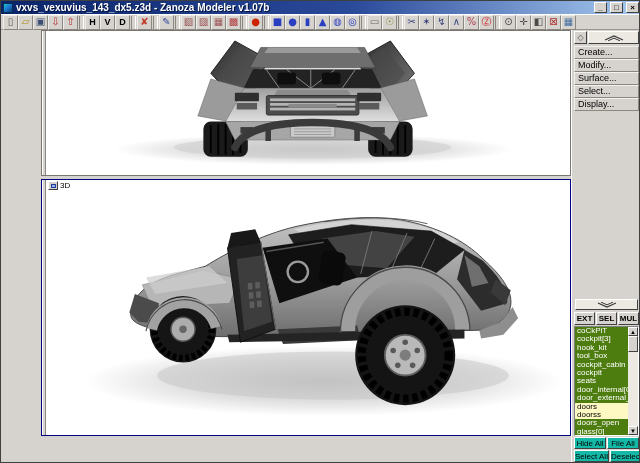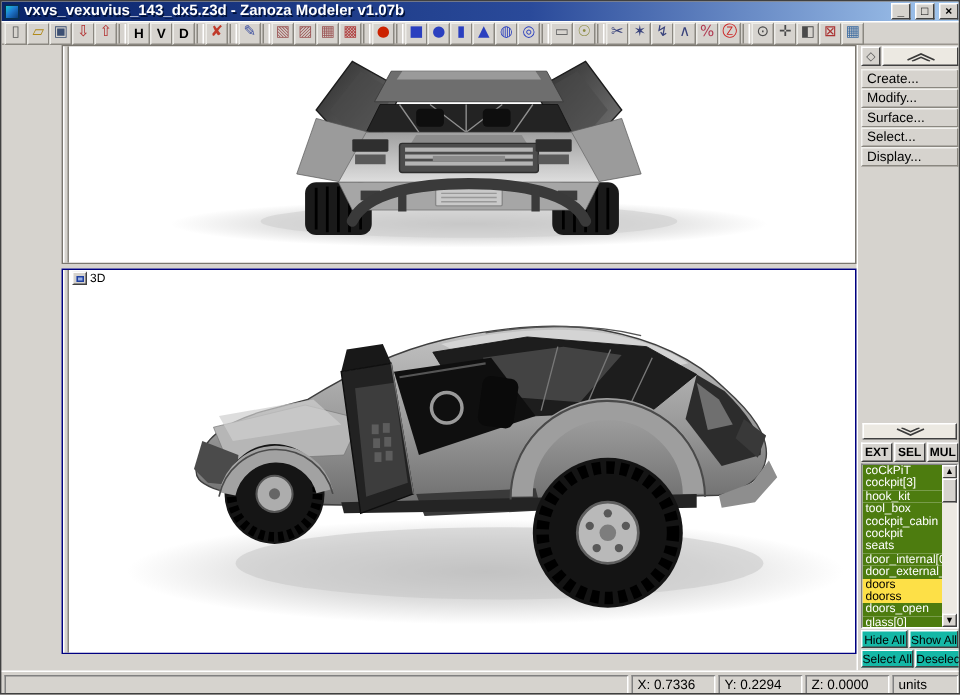--- a/index.html
+++ b/index.html
@@ -79,21 +79,21 @@
   .sb-chevron-down { height:11px; flex:0 0 11px; margin:0 1px 2px 1px; background:#ece9e2;
     border:1px solid; border-color:#fff #404040 #404040 #fff;
     display:flex; align-items:center; justify-content:center; padding:0; }
   .mode-row { display:flex; gap:1px; height:13px; flex:0 0 13px; margin-bottom:1px; }
   .mode-btn { flex:1; background:#d6d3ce; border:1px solid; border-color:#fff #404040 #404040 #fff;
     font-size:8px; font-weight:bold; padding:0; line-height:10px; }
   .objlist { height:110px; flex:0 0 110px; background:#fff; position:relative;
     border:1px solid; border-color:#808080 #fff #fff #808080; overflow:hidden; }
   .objlist-inner { position:absolute; left:0; top:0; right:10px; bottom:0; overflow:hidden; }
   .obj { height:8.4px; line-height:8.4px; font-size:8px; padding-left:2px; white-space:nowrap;
-    overflow:hidden; color:#000; background:#fde047; cursor:default; }
+    overflow:hidden; color:#000; background:#fef9c3; cursor:default; }
   .obj.sel { background:#4d7c0f; color:#fff; }
   .scrollbar { position:absolute; right:0; top:0; bottom:0; width:10px; background:#ece9e2; }
   .sb-arrow { position:absolute; left:0; width:10px; height:9px; background:#d6d3ce;
     border:1px solid; border-color:#fff #404040 #404040 #fff; font-size:6px; line-height:6px;
     text-align:center; color:#000; padding:0; }
   .sb-arrow.up { top:0; }
   .sb-arrow.down { bottom:0; }
   .sb-thumb { position:absolute; left:0; top:9px; width:10px; height:16px; background:#d6d3ce;
     border:1px solid; border-color:#fff #404040 #404040 #fff; }
   .list-btn-row { display:flex; gap:1px; height:12px; flex:0 0 12px; margin-top:1px; }
@@ -429,30 +429,23 @@
             <div class="obj sel">glass[0]</div>
           </div>
         <div class="scrollbar">
           <button class="sb-arrow up">▲</button>
           <div class="sb-thumb"></div>
           <button class="sb-arrow down">▼</button>
         </div>
       </div>
       <div class="list-btn-row">
         <button class="list-btn">Hide All</button>
-        <button class="list-btn">Show All</button>
+        <button class="list-btn">File All</button>
       </div>
       <div class="list-btn-row">
         <button class="list-btn">Select All</button>
         <button class="list-btn">Deselect</button>
       </div>
     </div>
   </div>
 
-  <div class="statusbar">
-    <div class="status-panel fill"></div>
-    <div class="status-panel coord">X: 0.7336</div>
-    <div class="status-panel coord">Y: 0.2294</div>
-    <div class="status-panel coord">Z: 0.0000</div>
-    <div class="status-panel units">units</div>
-  </div>
 
 </div>
 
 </body></html>

